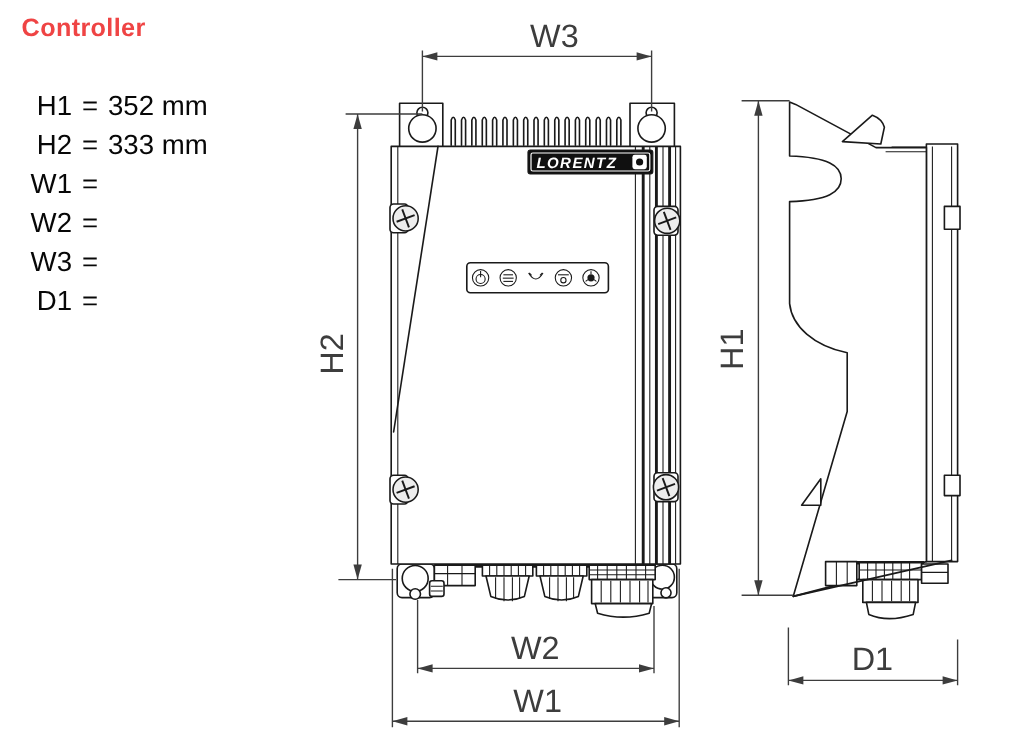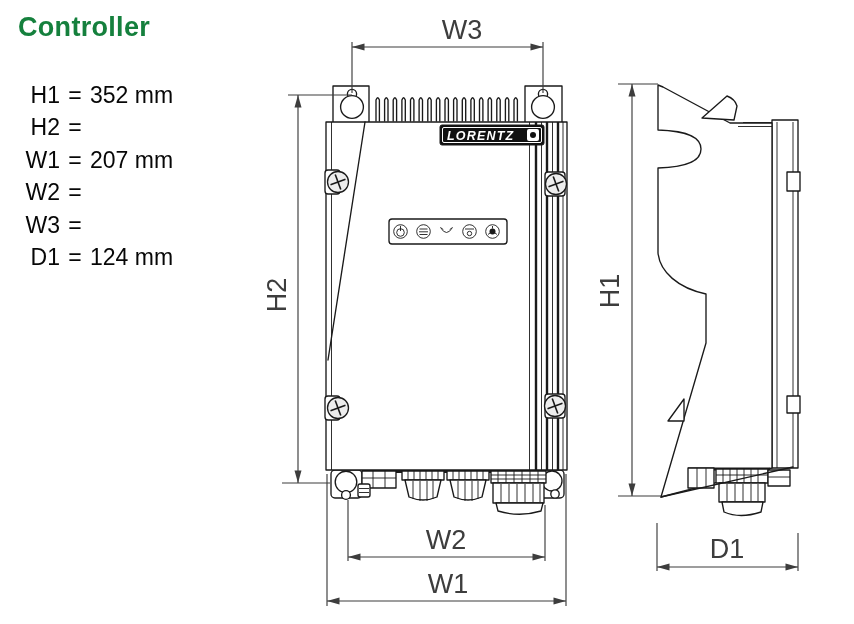--- a/index.html
+++ b/index.html
@@ -1,19 +1,19 @@
 <!DOCTYPE html>
 <html><head>
 <meta charset="utf-8">
 <style>
   html,body{margin:0;padding:0;background:#ffffff;}
   body{width:854px;height:624px;position:relative;overflow:hidden;
        font-family:"Liberation Sans", sans-serif;color:#0a0a0a;}
   .panel{position:absolute;left:16px;top:12px;width:250px;}
-  .panel h1{font-size:27px;font-weight:bold;margin:0 0 0 2px;letter-spacing:.3px;color:#15803d;}
+  .panel h1{font-size:21px;font-weight:bold;margin:0 0 0 2px;letter-spacing:.3px;color:#ef4444;}
   .dim-list{margin-top:36px;font-size:23px;line-height:32.4px;color:#070707;}
   .dim-row{display:flex;white-space:nowrap;}
   .dim-row .lbl{width:44px;text-align:right;}
   .dim-row .eq{width:30px;text-align:center;}
   .dim-row .val{text-align:center;}
   svg text.dim{font-family:"Liberation Sans",sans-serif;font-size:27px;fill:#3d3d3d;}
   svg text.brand{font-family:"Liberation Sans",sans-serif;font-size:12.5px;font-weight:bold;
                  font-style:italic;fill:#ffffff;letter-spacing:1.2px;}
   svg .ln{stroke:#1a1a1a;stroke-width:1.35;fill:none;stroke-linejoin:round;stroke-linecap:round;}
   svg .fw{stroke:#1a1a1a;stroke-width:1.35;fill:#ffffff;stroke-linejoin:round;}
@@ -28,38 +28,37 @@
   <h1>Controller</h1>
   <div class="dim-list">
     <div class="dim-row">
       <span class="lbl">H1</span>
       <span class="eq">=</span>
       <span class="val">352 mm</span>
     </div>
     <div class="dim-row">
       <span class="lbl">H2</span>
       <span class="eq">=</span>
+      <span class="val">333 mm</span>
     </div>
     <div class="dim-row">
       <span class="lbl">W1</span>
       <span class="eq">=</span>
-      <span class="val">207 mm</span>
     </div>
     <div class="dim-row">
       <span class="lbl">W2</span>
       <span class="eq">=</span>
     </div>
     <div class="dim-row">
       <span class="lbl">W3</span>
       <span class="eq">=</span>
     </div>
     <div class="dim-row">
       <span class="lbl">D1</span>
       <span class="eq">=</span>
-      <span class="val">124 mm</span>
     </div>
   </div>
 </div>
 
 <svg width="854" height="624" viewBox="0 0 854 624" style="position:absolute;left:0;top:0">
   <defs>
     <path id="fin" d="M0,121 L0,100 Q1.7,95.5 3.4,100 L3.4,121" class="ln"></path>
     <g id="screw">
       <circle r="10.5" fill="#ededed" stroke="#1a1a1a" stroke-width="1.3"></circle>
       <line x1="-7.5" y1="2.8" x2="7.5" y2="-2.8" stroke="#1a1a1a" stroke-width="1.6"></line>

